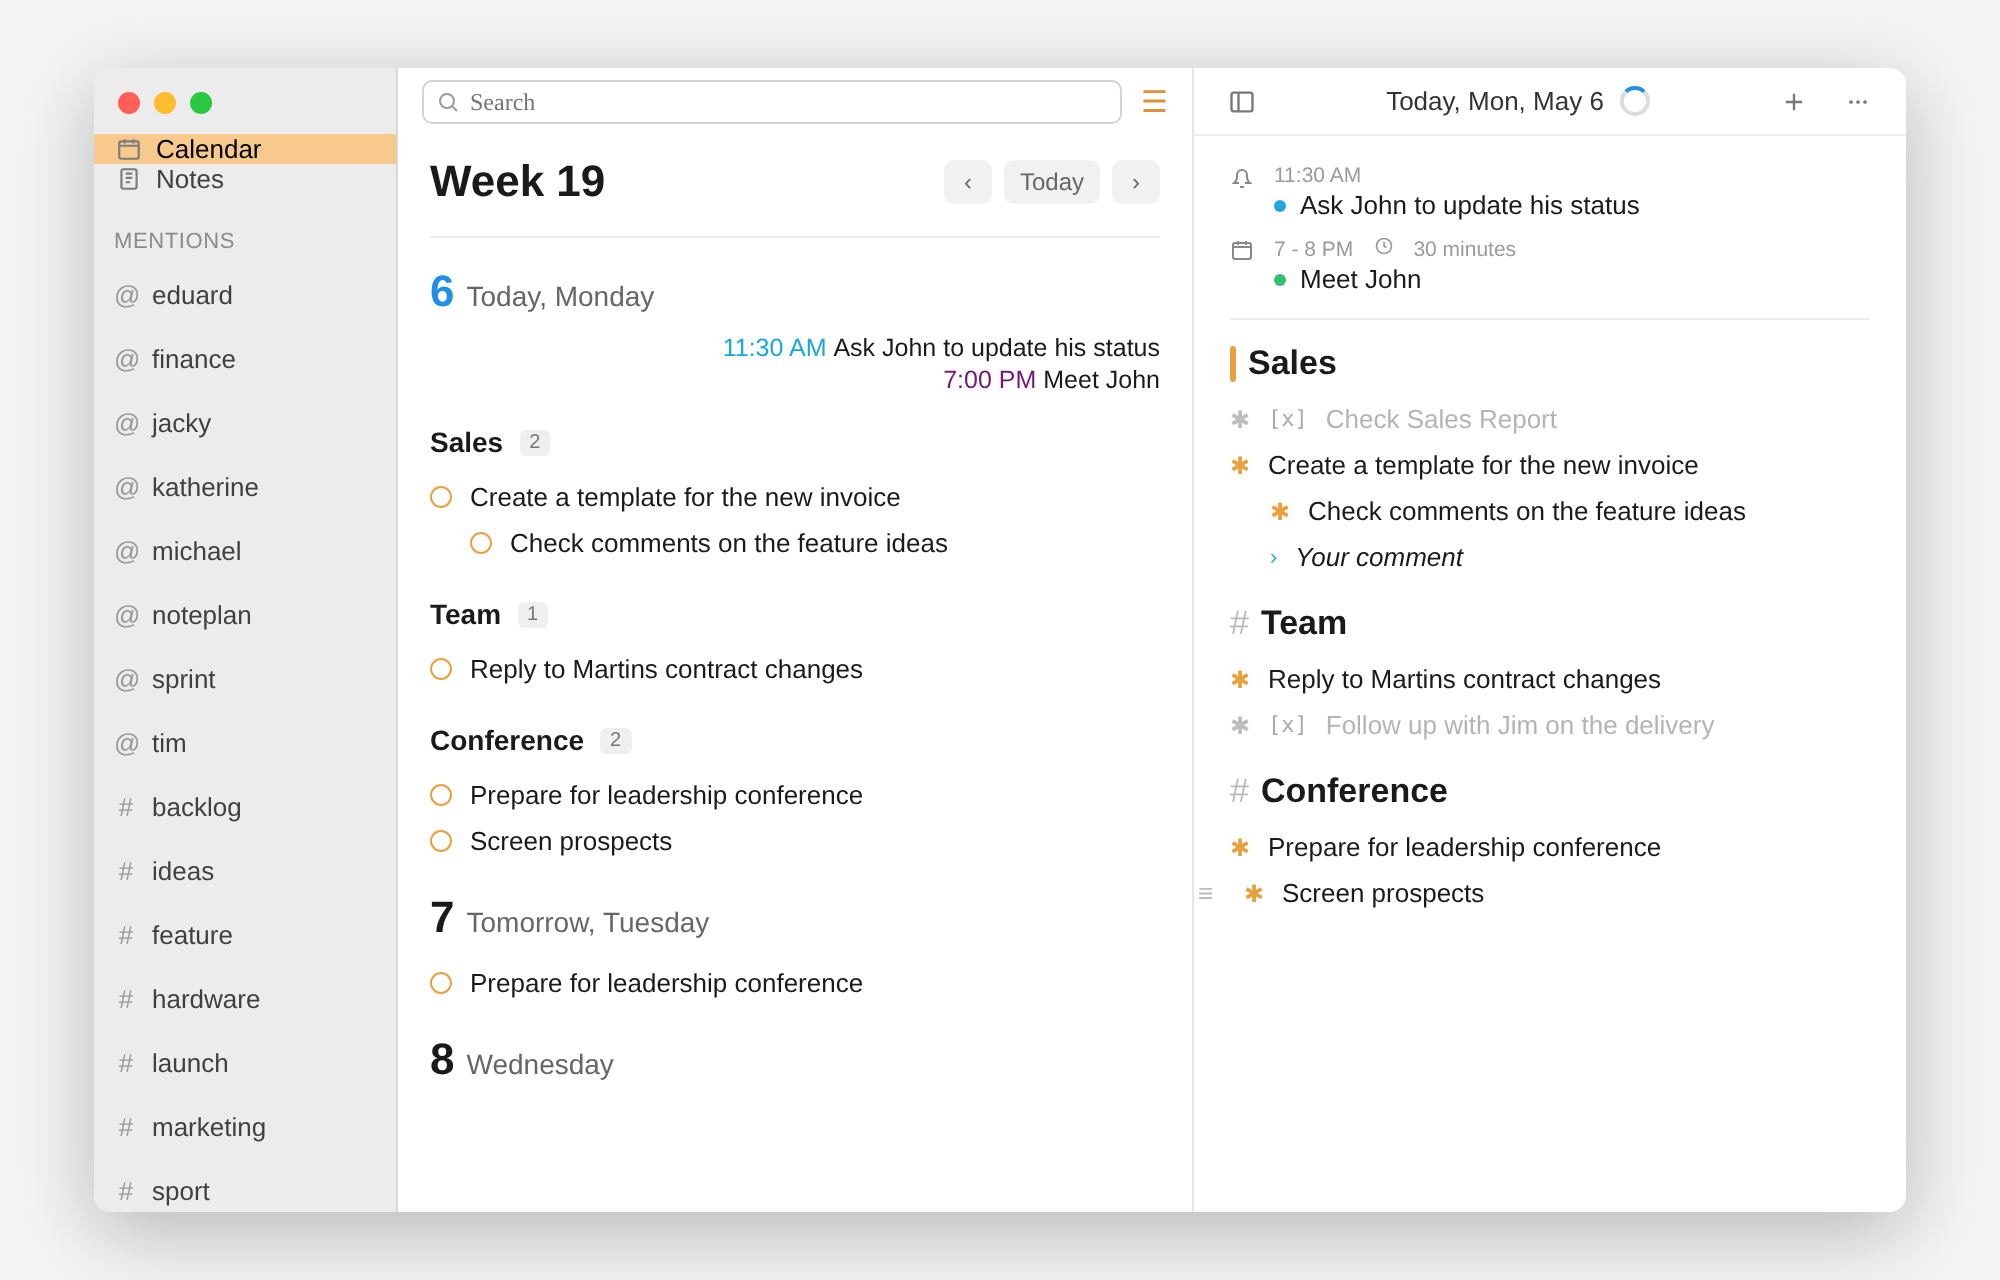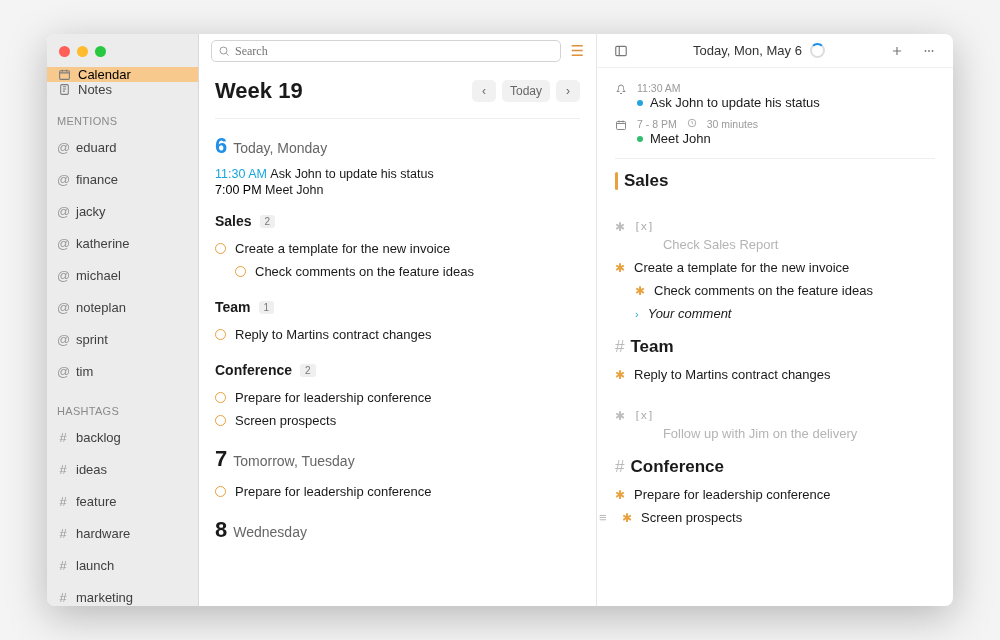--- a/index.html
+++ b/index.html
@@ -77,23 +77,23 @@
     height:22px; border:none; border-radius:5px; background:#f1f1f1;
     padding:0 8px; cursor:pointer; color:#666; font-size:12px;
     display:flex; align-items:center; justify-content:center;
   }
   .navbtn.arrow{ width:24px; padding:0;}
   .day-block{ padding-top:14px;}
   .day-head{ display:flex; align-items:baseline; gap:6px; margin-bottom:8px;}
   .day-num{ font-size:22px; font-weight:600;}
   .day-num.blue{ color:#1f8fe8;}
   .day-name{ font-size:14px; color:#666;}
-  .timed{ font-size:12.5px; margin-bottom:2px;}
+  .timed{ font-size:12.5px; margin-bottom:2px;text-align:right;}
   .t-blue{ color:#19a6df; font-weight:500;}
-  .t-orange{ color:#000000; font-weight:500;}
+  .t-orange{ color:#701a75; font-weight:500;}
   .sect-head{ display:flex; align-items:center; gap:8px; font-weight:700; font-size:14px; margin:16px 0 8px;}
   .count{ background:#efefef; color:#777; font-size:10px; border-radius:3px; padding:1px 5px; font-weight:500;}
   .task{ display:flex; align-items:center; gap:9px; font-size:13px; padding:4px 0;}
   .task.indent{ padding-left:20px;}
   .ring{ width:11px; height:11px; border:1.6px solid #e7a13e; border-radius:50%; flex:none;}
 
   
   .right{ flex:1; display:flex; flex-direction:column; overflow-y:auto;}
   .right-top{
     height:34px; display:flex; align-items:center; padding:0 12px; gap:8px;
@@ -115,21 +115,21 @@
   .divider{ height:1px; background:#eee; margin:8px 0 12px;}
   .r-head{ display:flex; align-items:center; gap:6px; font-size:17px; font-weight:700; margin:12px 0 6px;}
   .r-head .hbar{ width:3px; height:18px; background:#e7a13e; border-radius:2px;}
   .r-head .hhash{ color:#bbb; font-weight:400;}
   .r-item{ display:flex; align-items:center; gap:9px; font-size:13px; padding:4px 0;}
   .r-item.sub{ padding-left:20px;}
   .star{ color:#e7a13e; font-size:12px; width:10px;}
   .star.grey{ color:#bdbdbd;}
   .arrow-glyph{ color:#2aa3d6; font-size:11px;}
   .chkbox{ font-family:monospace; font-size:11px; color:#aaa;}
-  .done .txt{ color:#b4b4b4;margin-top:36px;}
+  .done .txt{ color:#b4b4b4;}
   .ital{ font-style:italic;}
   .drag{ color:#bbb; font-size:13px; width:14px; margin-left:-16px;}
   .txt{display:inline;}
 </style>
 </head>
 <body>
 
 <div class="window">
 
   <div class="sidebar">
@@ -186,21 +186,20 @@
         <div class="side-item">
       <span class="at">@</span>
       <span>sprint</span>
     </div>
         <div class="side-item">
       <span class="at">@</span>
       <span>tim</span>
     </div>
       </div>
 
-    <div class="side-heading">HASHTAGS</div>
     <div id="hashtags-list">
         <div class="side-item">
       <span class="hash">#</span>
       <span>backlog</span>
     </div>
         <div class="side-item">
       <span class="hash">#</span>
       <span>ideas</span>
     </div>
         <div class="side-item">

